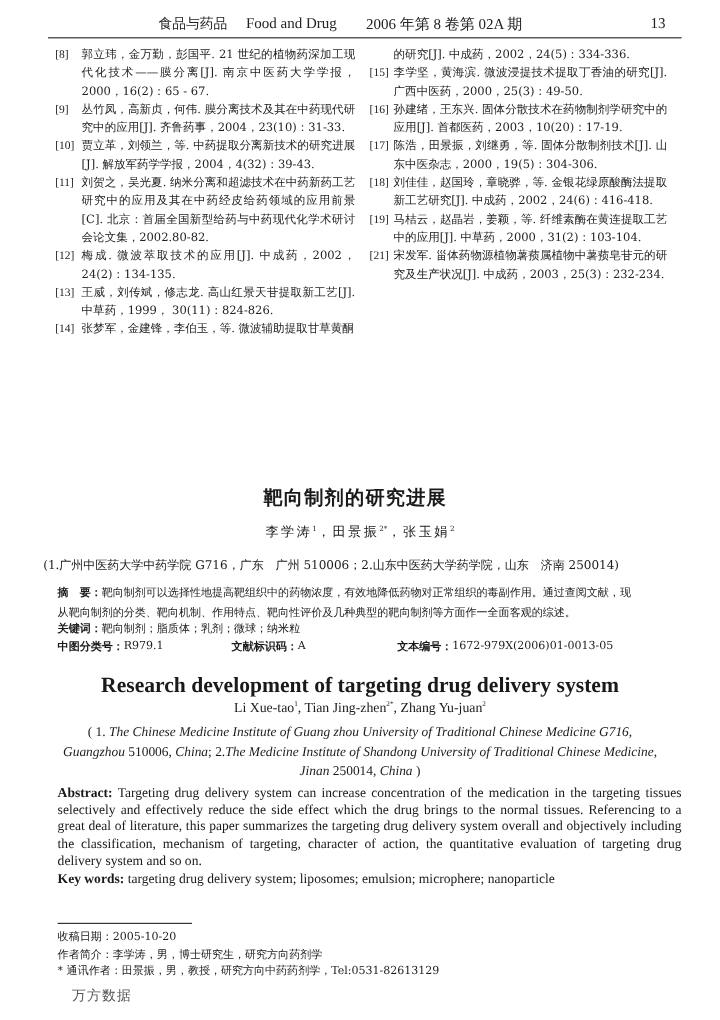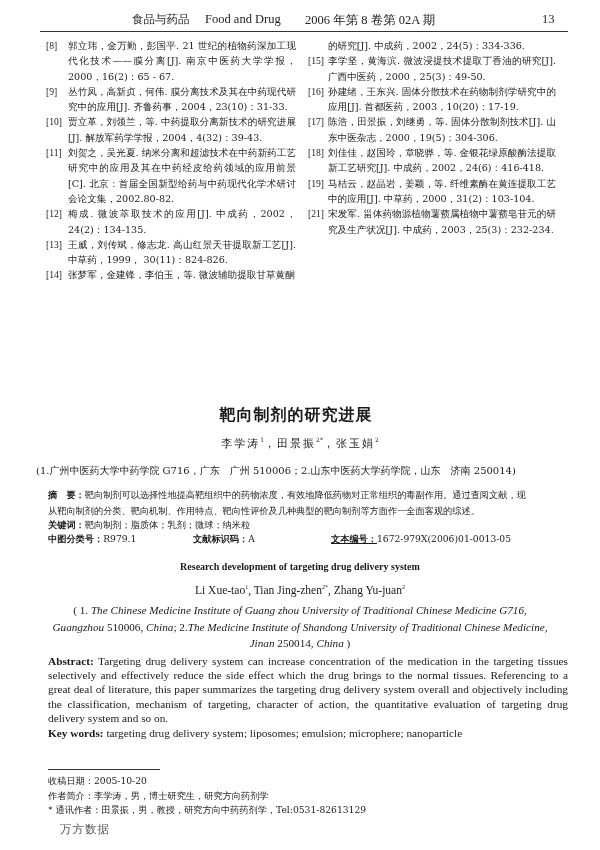--- a/index.html
+++ b/index.html
@@ -50,21 +50,21 @@
     .abstract-cn .line { display: block; white-space: nowrap; }
     .keywords-cn { top: 517px; }
     .classification {
       position: absolute; left: 48px; top: 533px; width: 520px; font-size: 9.2px;
     }
     .classification span { position: absolute; white-space: nowrap; }
 
     
     .title-en {
       position: absolute; left: 0; width: 600px; top: 561px; text-align: center;
-      font-family: "Liberation Serif", serif; font-weight: bold; font-size: 10px;
+      font-family: "Liberation Serif", serif; font-weight: bold; font-size: 18px;
     }
     .authors-en {
       position: absolute; left: 0; width: 600px; top: 584px; text-align: center;
       font-family: "Liberation Serif", serif; font-size: 11.5px;
     }
     .affil-en {
       position: absolute; left: 30px; width: 540px; top: 602px;
       font-family: "Liberation Serif", serif; font-size: 11.2px; line-height: 16.5px; text-align: center;
     }
     .affil-en i { font-style: italic; }
@@ -171,21 +171,21 @@
   <div class="cn-block abstract-cn">
     <span class="line"><span class="label">摘　要：</span><span>靶向制剂可以选择性地提高靶组织中的药物浓度，有效地降低药物对正常组织的毒副作用。通过查阅文献，现</span></span>
     <span class="line">从靶向制剂的分类、靶向机制、作用特点、靶向性评价及几种典型的靶向制剂等方面作一全面客观的综述。</span>
   </div>
   <div class="cn-block keywords-cn">
     <span class="label">关键词：</span><span>靶向制剂；脂质体；乳剂；微球；纳米粒</span>
   </div>
   <div class="classification">
     <span style="left:0; top:0;"><b class="label" style="font-family:'DejaVu Sans',sans-serif;">中图分类号：</b><span>R979.1</span></span>
     <span style="left:145px; top:0;"><b style="font-family:'DejaVu Sans',sans-serif;">文献标识码：</b><span>A</span></span>
-    <span style="left:283px; top:0;text-decoration:underline;"><b style="font-family:'DejaVu Sans',sans-serif;">文本编号：</b><span>1672-979X(2006)01-0013-05</span></span>
+    <span style="left:283px; top:0;"><b style="font-family:'DejaVu Sans',sans-serif;">文本编号：</b><span>1672-979X(2006)01-0013-05</span></span>
   </div>
 
   <div class="title-en">Research development of targeting drug delivery system</div>
   <div class="authors-en">
     <span>Li Xue-tao</span><sup>1</sup><span>, </span><span>Tian Jing-zhen</span><sup>2*</sup><span>, </span><span>Zhang Yu-juan</span><sup>2</sup>
   </div>
   <div class="affil-en">
     <span>( 1. </span><i>The Chinese Medicine Institute of Guang zhou University of Traditional Chinese Medicine G716,</i><br>
     <i>Guangzhou</i><span> 510006, </span><i>China</i><span>; 2.</span><i>The Medicine Institute of Shandong University of Traditional Chinese Medicine,</i><br>
     <i>Jinan</i><span> 250014, </span><i>China</i><span> )</span>

